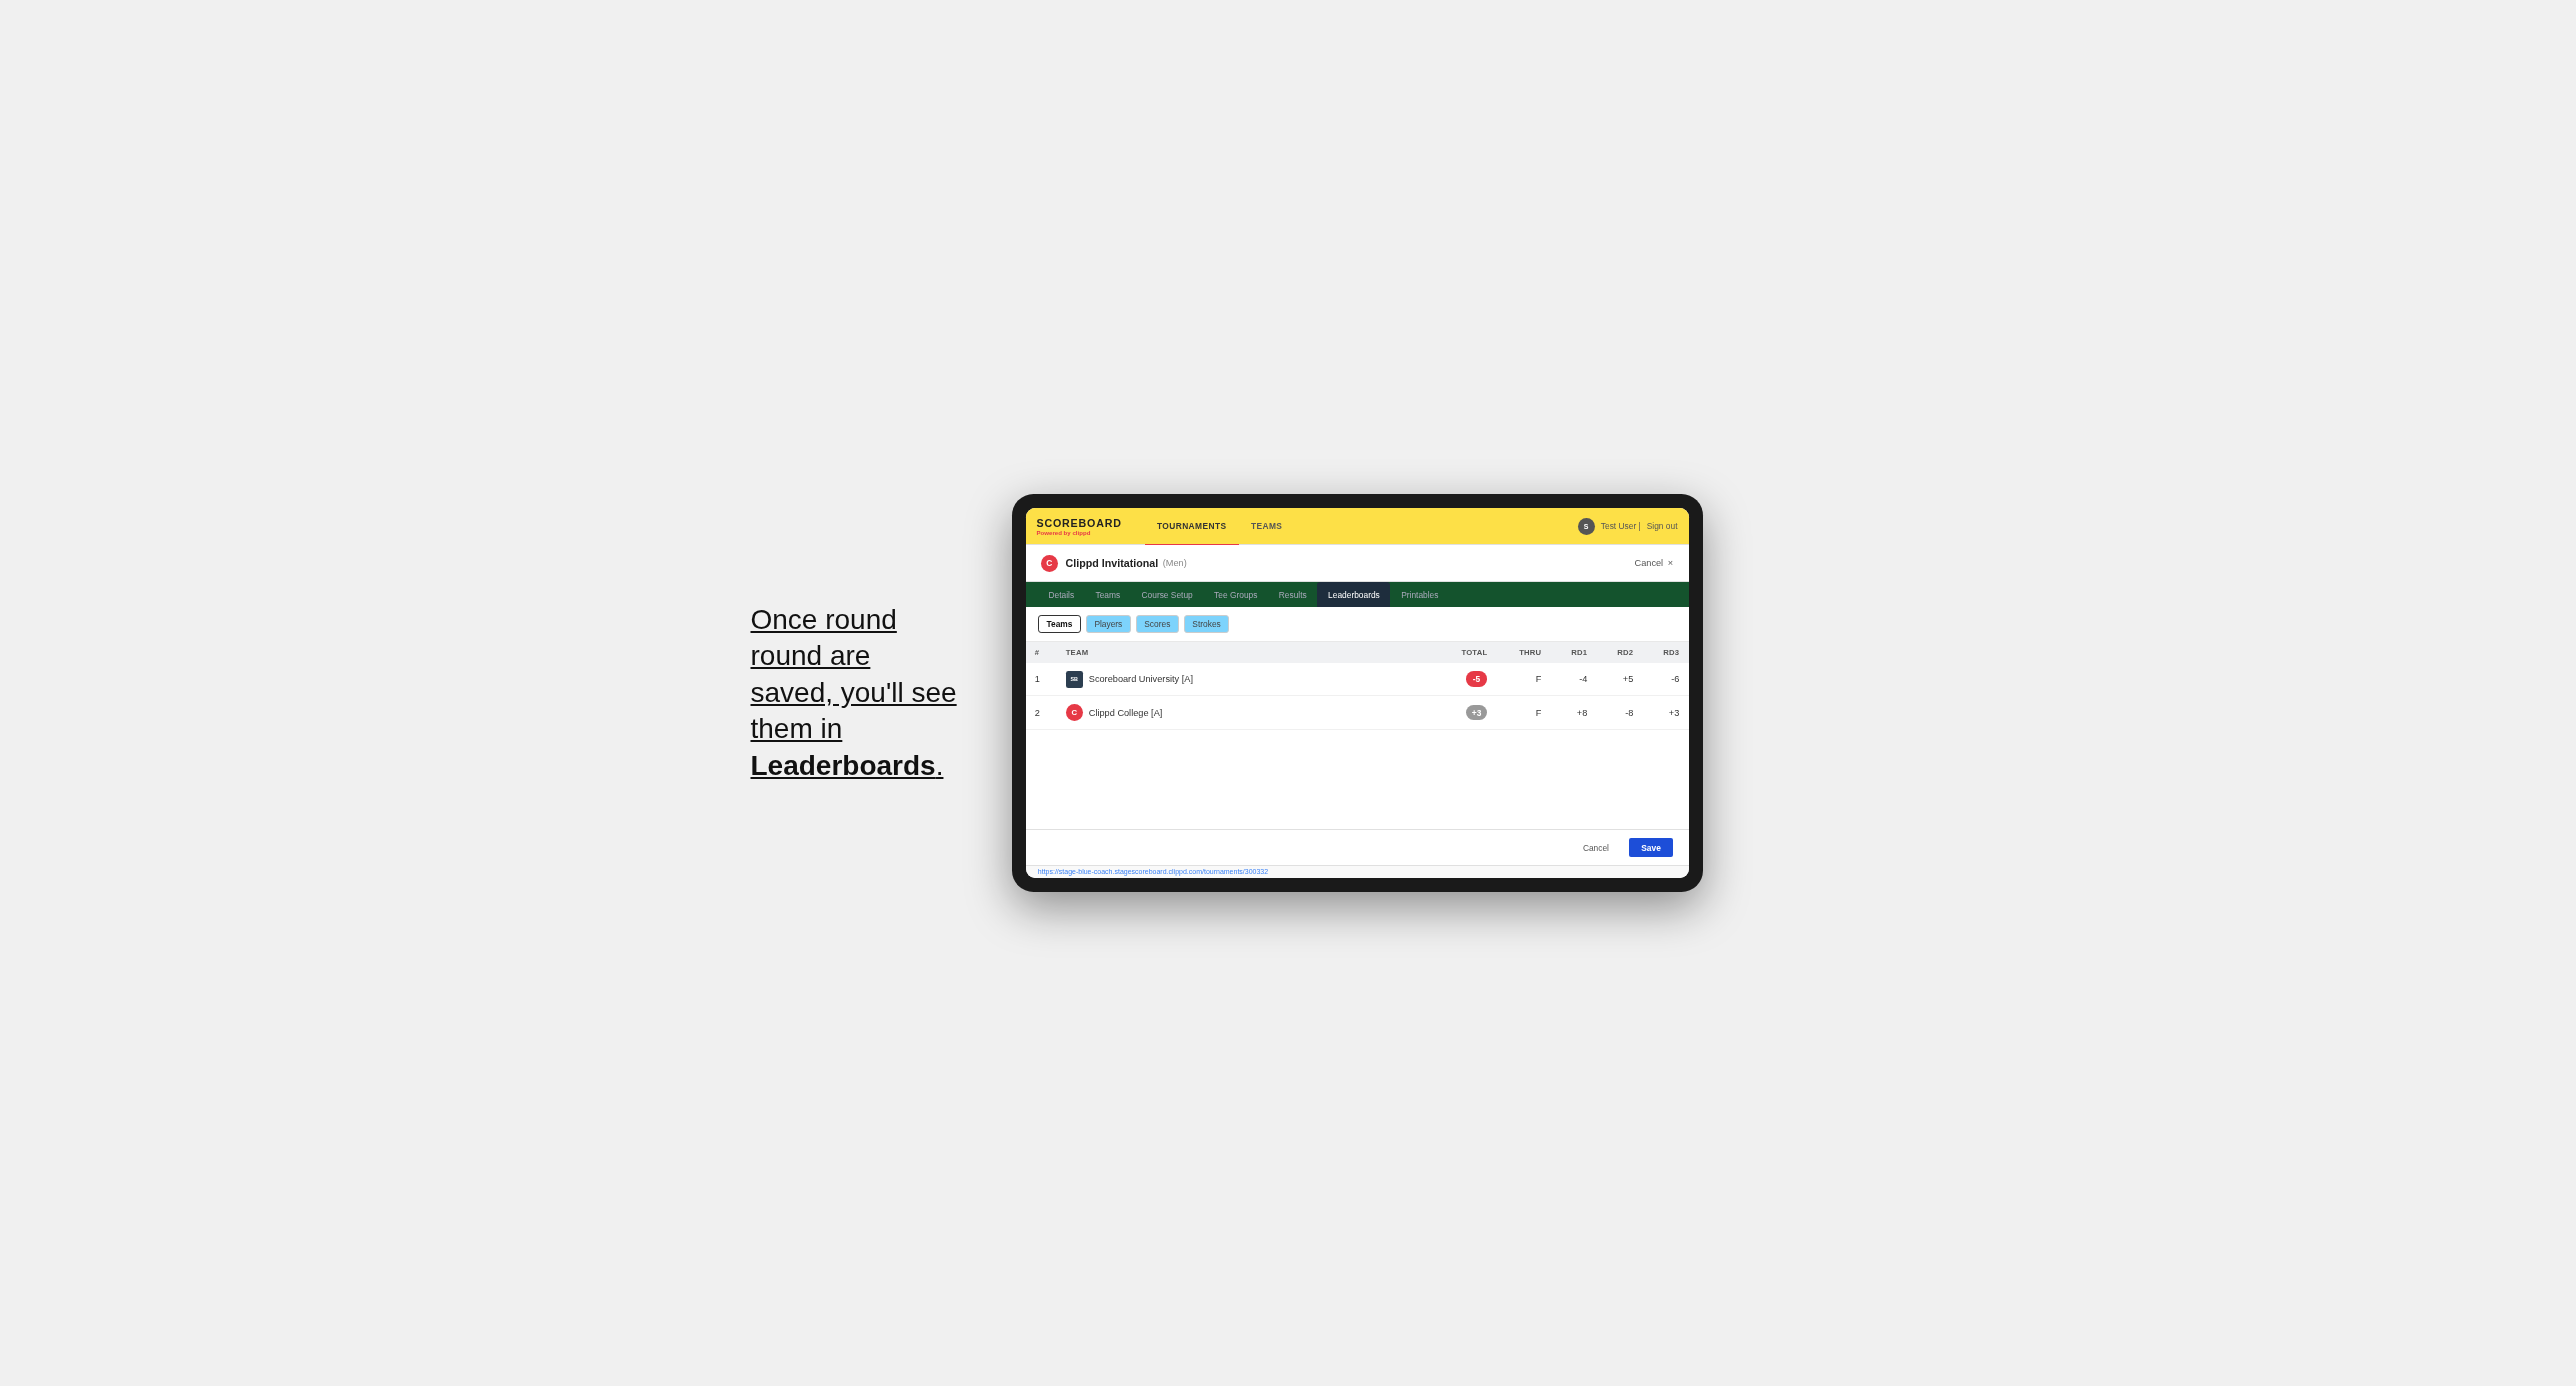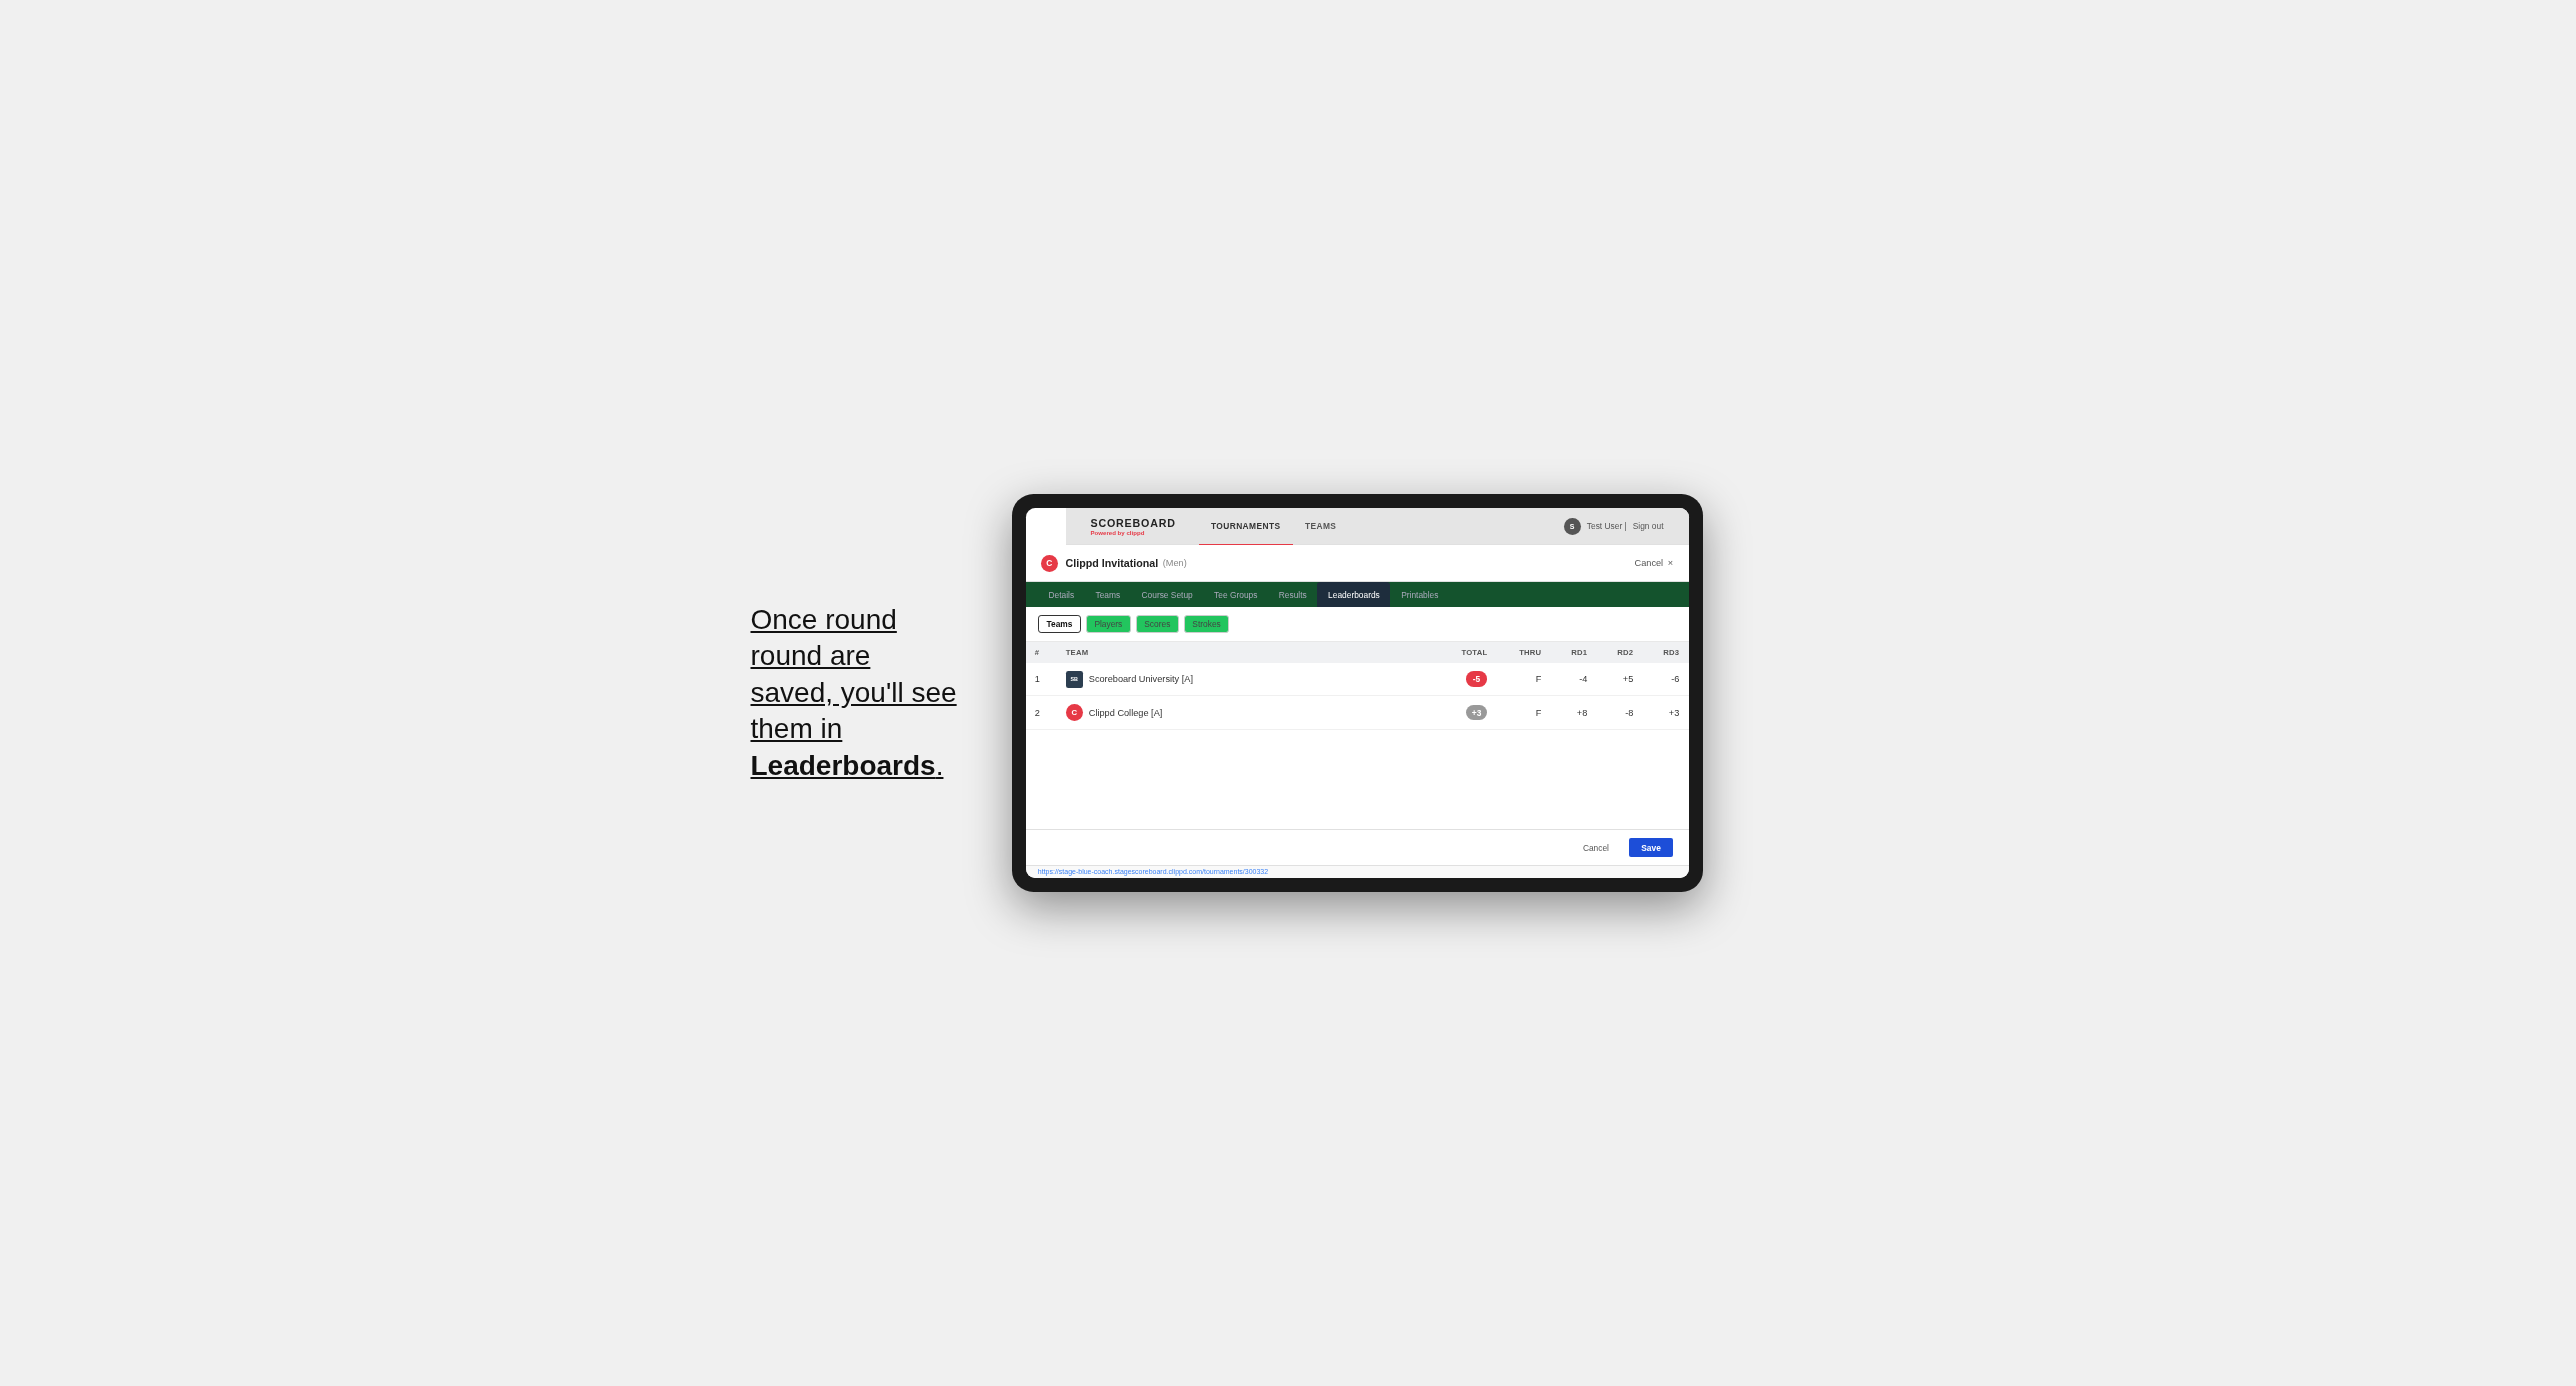--- a/index.html
+++ b/index.html
@@ -37,27 +37,26 @@
       box-shadow: 0 15.4px 46px rgba(0,0,0,0.4);
       max-width: 691px;
     }
     .tablet-screen {
       background: #fff;
       border-radius: 9.2px;
       overflow: hidden;
     }
     
     .top-nav {
-      background: #e5e5e5;
+      background: #fde047;
       border-bottom: 0.8px solid #e0e0e0;
       display: flex;
       align-items: center;
-      padding: 0 25px;
+      padding: 0 11px;
       height: 37px;
-      margin-left: 40px;
     }
     .logo-area {
       display: flex;
       flex-direction: column;
       margin-right: 23px;
     }
     .logo-title {
       font-size: 10.7px;
       font-weight: 800;
       letter-spacing: 0.8px;
@@ -183,21 +182,21 @@
       background: #fff;
       border-bottom: 0.8px solid #e8e8e8;
     }
     .sub-tab {
       padding: 3.1px 7.7px;
       font-size: 8.4px;
       border: 0.8px solid #ccc;
       border-radius: 3.1px;
       cursor: pointer;
       color: #444;
-      background: #22c55e;
+      background: #7dd3fc;
     }
     .sub-tab.active {
       background: #fff;
       border-color: #333;
       color: #111;
       font-weight: 600;
     }
     
     .leaderboard-table {
       width: 100%;

